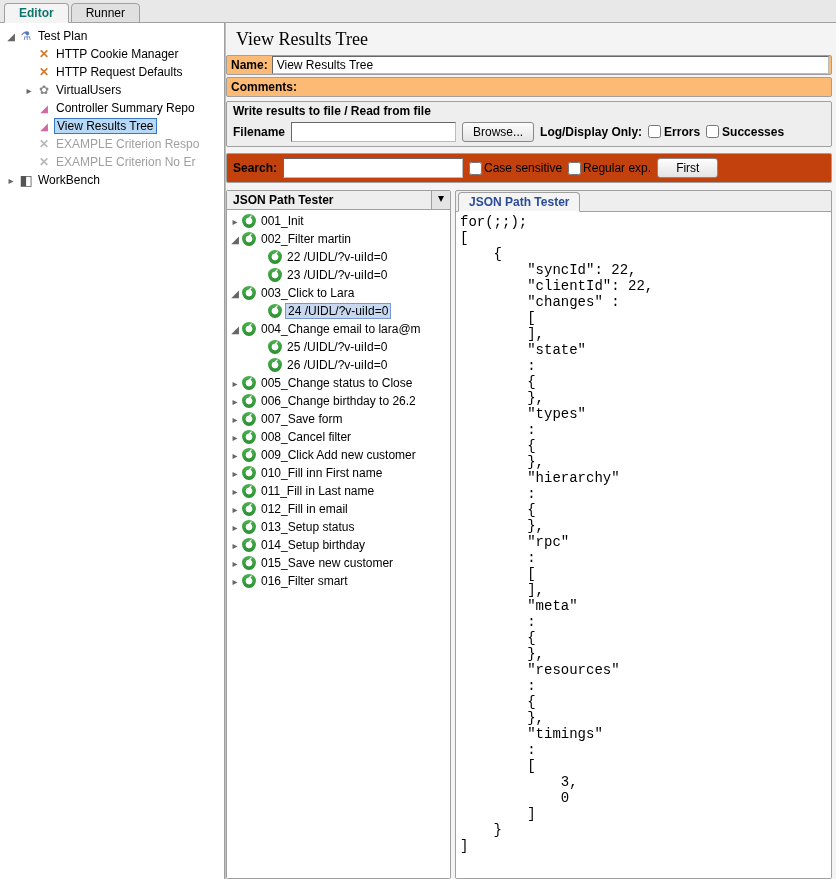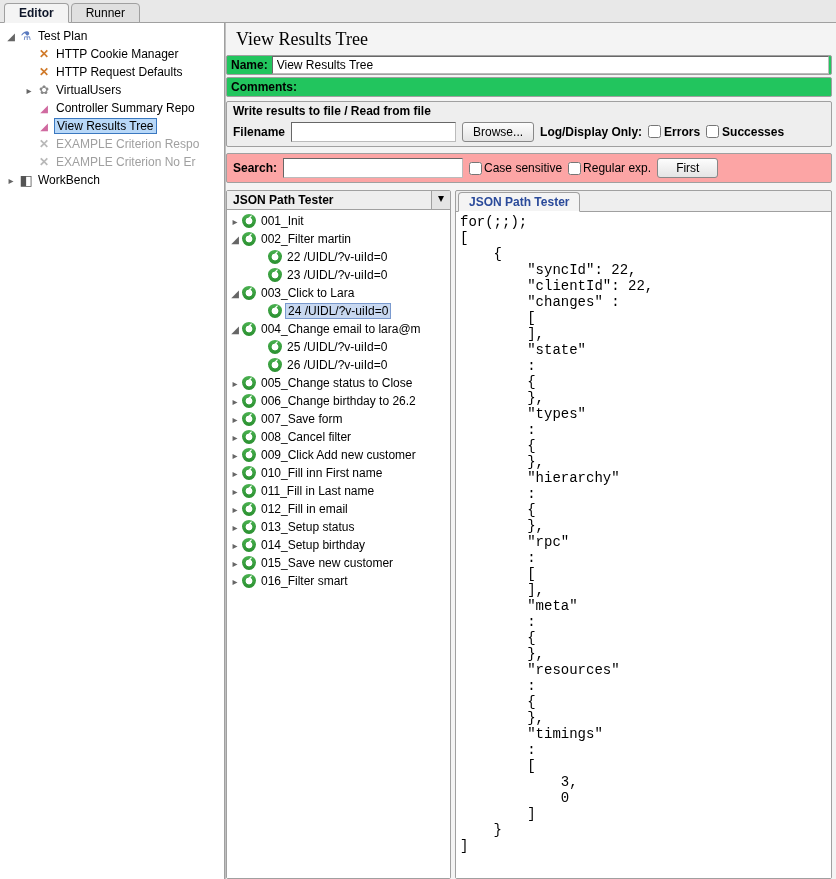--- a/index.html
+++ b/index.html
@@ -1,21 +1,21 @@
 <!DOCTYPE html>
 <html><head>
 <meta charset="utf-8">
 <style>
 * { box-sizing: border-box; margin: 0; padding: 0; font-family: "Segoe UI", Tahoma, sans-serif; font-size: 12px; }
 body { background: #f0f0f0; width: 836px; height: 879px; overflow: hidden; display: flex; flex-direction: column; }
 
 
 .top-tabs { background: #e8e8e8; border-bottom: 1px solid #a0a0a0; padding: 2px 0 0 4px; display: flex; }
 .top-tab { padding: 2px 14px; border: 1px solid #a0a0a0; background: #e0e0e0; border-radius: 4px 4px 0 0; margin-right: 2px; cursor: pointer; position: relative; top: 1px; }
-.top-tab.active { background: #f4f4f4; border-bottom: 1px solid #f4f4f4; font-weight: bold; color: #0f172a; }
+.top-tab.active { background: #f4f4f4; border-bottom: 1px solid #f4f4f4; font-weight: bold; color: #0f766e; }
 
 .main { flex: 1; display: flex; min-height: 0; }
 .sidebar { width: 225px; border-right: 1px solid #a0a0a0; background: #fff; overflow: hidden; }
 .content { flex: 1; background: #f4f4f4; display: flex; flex-direction: column; min-width: 0; border-left: 1px solid #c0c0c0;}
 
 .tree { padding: 4px 2px; white-space: nowrap; }
 .tree-row { display: flex; align-items: center; height: 18px; padding-left: 2px; }
 .tree-row.sel > .tree-label { background: #b8d8f8; border: 1px solid #3a78c0; padding: 0 2px; }
 .tree-row.dis { color: #a0a0a0; }
 .indent { display: inline-block; width: 18px; }
@@ -27,34 +27,34 @@
 .ico-flask::before { content:"⚗"; color:#5a7abf; }
 .ico-wrench::before { content:"✕"; color:#d07a2a; font-weight:bold; }
 .ico-wrench-gray::before { content:"✕"; color:#b8b8b8; font-weight:bold; }
 .ico-gear::before { content:"✿"; color:#888; }
 .ico-chart::before { content:"◢"; color:#d06aa0; font-size:10px; }
 .ico-wb { position:relative; }
 .ico-wb::before { content:"◧"; color:#555; font-size:14px; }
 
 
 .title { font-family: Georgia, serif; font-size: 18px; padding: 6px 10px 4px; }
-.name-row, .comments-row { display:flex; align-items:center; border:1px solid #a0a0a0; background:#22c55e; border-radius:2px; margin:1px 4px 1px 0; }
+.name-row, .comments-row { display:flex; align-items:center; border:1px solid #a0a0a0; background:#fdba74; border-radius:2px; margin:1px 4px 1px 0; }
 .name-row .lbl, .comments-row .lbl { font-weight:bold; padding:2px 4px; }
 .name-input { flex:1; border:1px inset #bbb; background:#fff; padding:1px 4px; margin-right:2px; }
 
 .file-box { border:1px solid #a0a0a0; background:#eee; margin:3px 4px 3px 0; border-radius:2px; }
 .file-box .hdr { font-weight:bold; padding:2px 6px; }
 .file-row { display:flex; align-items:center; padding:2px 6px 4px; gap:6px; }
 .file-row .lbl { font-weight:bold; }
 .file-input { width:165px; border:1px inset #bbb; background:#fff; padding:1px 4px; height:20px; }
 .btn { border:1px solid #888; background:linear-gradient(#fdfdfd,#e4e4e4); border-radius:3px; padding:2px 10px; cursor:pointer; }
 .chk-lbl { font-weight:bold; display:flex; align-items:flex-start; gap:3px; }
 .chk { width:13px; height:13px; }
 
-.search-box { border:1px solid #a0a0a0; background:#fca5a5; margin:3px 4px 3px 0; border-radius:2px; display:flex; align-items:center; padding:4px 6px; gap:6px; }
+.search-box { border:1px solid #a0a0a0; background:#c2410c; margin:3px 4px 3px 0; border-radius:2px; display:flex; align-items:center; padding:4px 6px; gap:6px; }
 .search-input { width:180px; border:1px inset #bbb; background:#fff; padding:1px 4px; height:20px; }
 .search-box .small { font-size:11px; display:flex; align-items:center; gap:2px; }
 
 .results-row { flex:1; display:flex; min-height:0; margin:4px 4px 0 0; }
 .results-left { width:225px; display:flex; flex-direction:column; border:1px solid #a0a0a0; background:#eee; border-radius:2px; }
 .combo { display:flex; border-bottom:1px solid #a0a0a0; }
 .combo-val { flex:1; background:#eee; padding:2px 6px; font-weight:bold; border-right:1px solid #a0a0a0; }
 .combo-btn { width:18px; text-align:center; background:#e4e4e4; cursor:pointer; }
 .results-tree { flex:1; background:#fff; overflow:auto; padding:2px; white-space:nowrap; }
 

